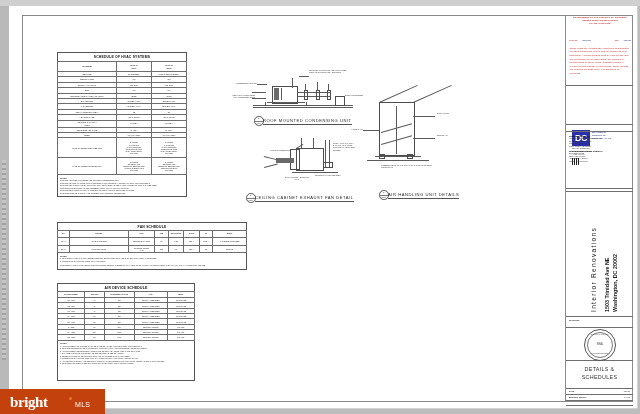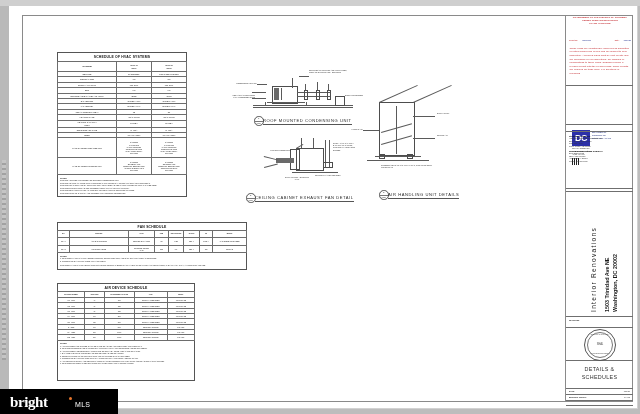--- a/index.html
+++ b/index.html
@@ -69,21 +69,21 @@
   #seal{position:absolute;width:30px;height:30px;border:.7px solid #555;border-radius:50%;}
   #seal:before{content:"";position:absolute;left:2px;top:2px;right:2px;bottom:2px;
       border:.5px solid #777;border-radius:50%;}
   .sealtxt{position:absolute;left:0;right:0;text-align:center;font-size:1.6px;color:#555;}
   #dtitle{font-size:5.4px;color:#333;text-align:center;line-height:7.5px;letter-spacing:.3px;}
   #sheetno{font-size:14px;font-weight:bold;color:#000;text-align:center;letter-spacing:.3px;}
   
   #pvert{position:absolute;left:0;right:0;top:176px;height:126px;}
   .vtxt{position:absolute;transform:rotate(-90deg);transform-origin:left top;white-space:nowrap;color:#1a1a1a;}
   
-  #wm{position:absolute;left:0;bottom:0;width:118px;height:25px;background:#000000;}
+  #wm{position:absolute;left:0;bottom:0;width:105px;height:25px;background:#c2410c;}
   #wmi{position:absolute;left:10px;top:5px;font-size:15px;font-weight:bold;color:#fff;
        font-family:"Liberation Serif",serif;letter-spacing:-.4px;}
   #wmd{position:absolute;left:69px;top:8px;width:3.4px;height:3.4px;background:#e8762c;border-radius:50%;}
   #wmm{position:absolute;left:75px;top:12px;font-size:7px;color:#fff;letter-spacing:.3px;}
   #lmargin{position:absolute;left:0;top:0;width:9px;height:414px;background:#b9b9b9;}
   #tmargin{position:absolute;left:0;top:0;width:640px;height:6px;background:#cfcfcf;}
   #ledge{position:absolute;left:2px;top:160px;width:4px;height:200px;
          background:repeating-linear-gradient(0deg,#9a9a9a 0 2px,#c9c9c9 2px 5px);opacity:.75;}
 </style>
 </head>

